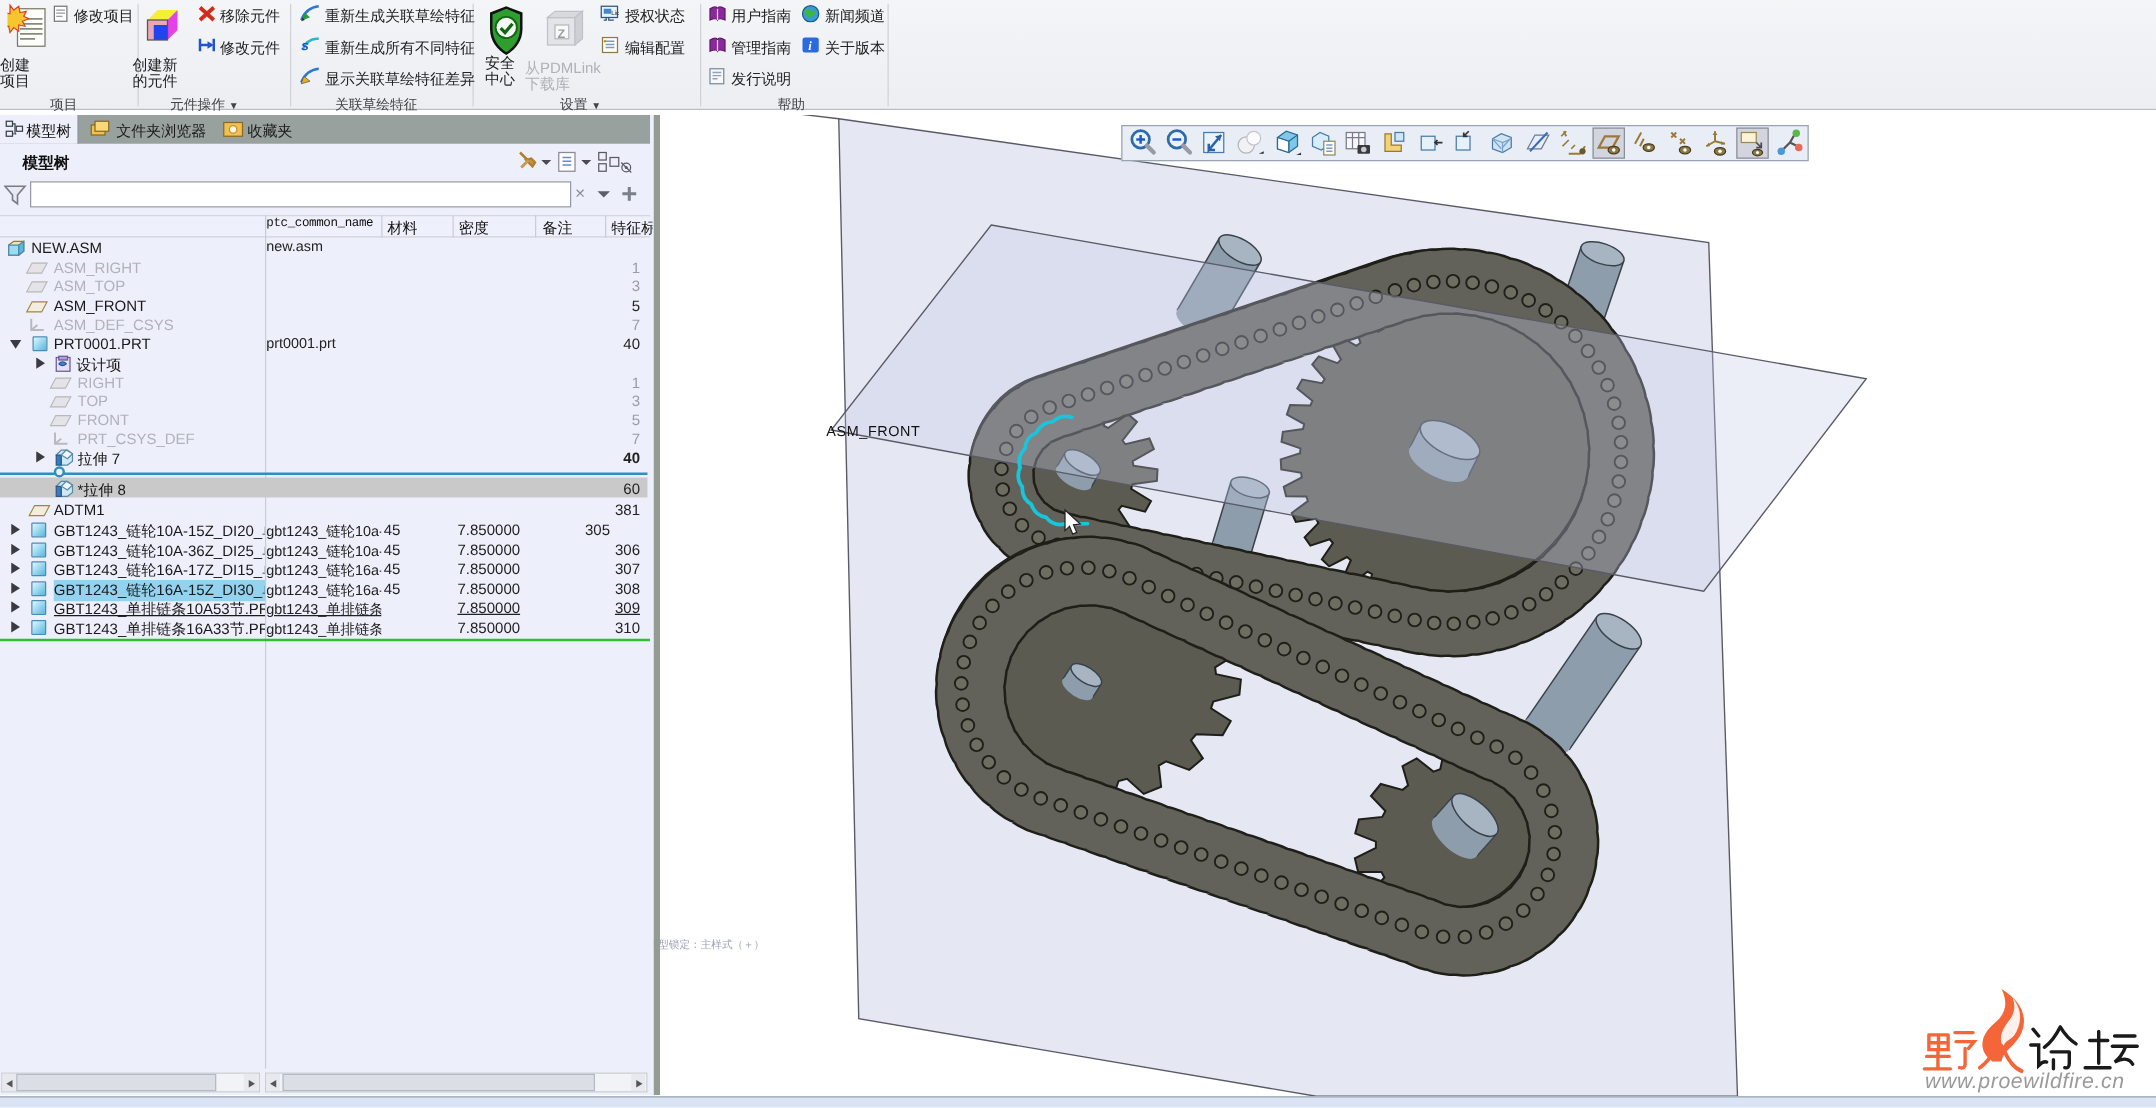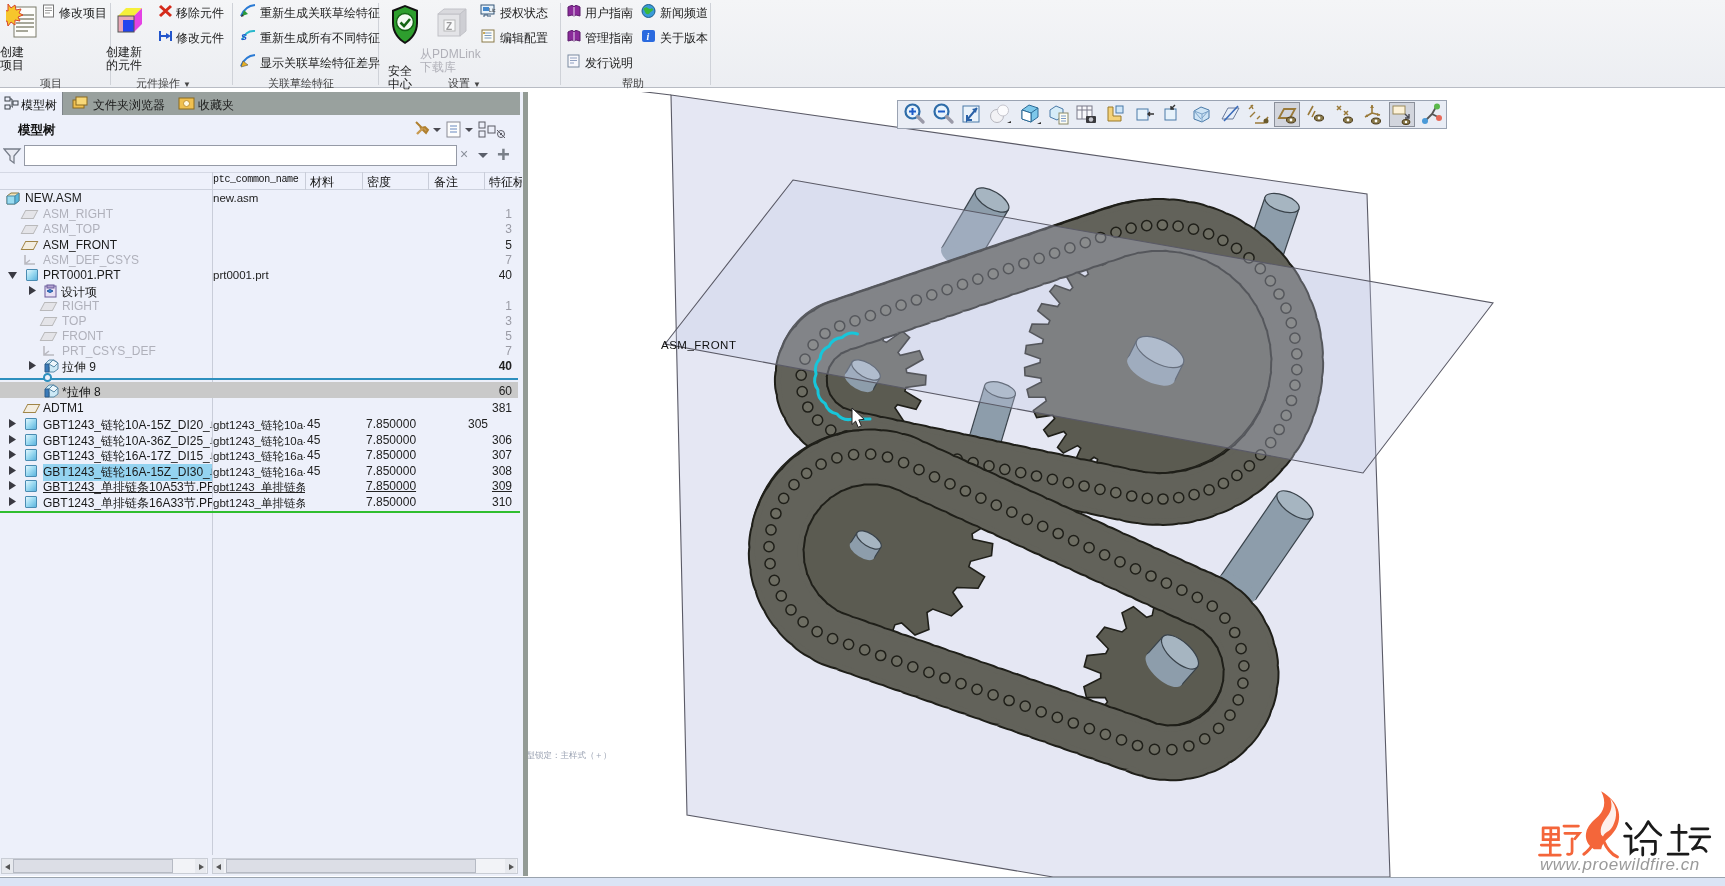--- a/index.html
+++ b/index.html
@@ -78,21 +78,21 @@
  <div class="rtxt" style="left:260px;top:55px">显示关联草绘特征差异</div>
  <div class="rlabel" style="left:268px">关联草绘特征</div>
 
  <svg class="abs" style="left:388px;top:3px" width="34" height="44">
    <path d="M17 2 L30 7 V20 C30 30 24 37 17 41 C10 37 4 30 4 20 V7 Z" fill="#111"></path>
    <path d="M17 4 L28 8.5 V20 C28 28.5 23 35 17 38.8 C11 35 6 28.5 6 20 V8.5 Z" fill="#2e9e2e"></path>
    <circle cx="17" cy="19" r="8.5" fill="#fff" opacity=".95"></circle>
    <circle cx="17" cy="19" r="8.5" fill="none" stroke="#136413" stroke-width="1.5"></circle>
    <path d="M12.5 19.5 l3.5 3.5 6-7" stroke="#136413" stroke-width="2.6" fill="none"></path>
  </svg>
- <div class="rbig" style="left:388px;top:65px;width:34px">安全<br>中心</div>
+ <div class="rbig" style="left:388px;top:44px;width:34px">安全<br>中心</div>
  <svg class="abs" style="left:432px;top:6px" width="40" height="38" opacity=".55">
    <rect x="6" y="8" width="22" height="22" fill="#d8d8dc" stroke="#9a9aa2"></rect>
    <path d="M6 8 l6-5 h22 l-6 5z" fill="#c4c4ca" stroke="#9a9aa2"></path>
    <path d="M28 8 l6-5 v22 l-6 5z" fill="#b2b2ba" stroke="#9a9aa2"></path>
    <rect x="12" y="14" width="11" height="11" fill="#fff" stroke="#888"></rect>
       <text x="14" y="24" font-size="10" fill="#555" font-weight="bold">Z</text>
    <path d="M30 2 l6 6 M36 2 l-6 6" stroke="#aaa" stroke-width="0"></path>
  </svg>
  <div class="rbig" style="left:420px;top:48px;width:62px;color:#b0b0b8">从PDMLink<br>下载库</div>
  <svg class="abs" style="left:480px;top:4px" width="16" height="14">
@@ -598,21 +598,21 @@
 <div class="abs" style="left:62px;top:252px;font-size:12px;color:#b0b1bb;white-space:nowrap;max-width:150px;overflow:hidden">PRT_CSYS_DEF</div>
 <div class="num" style="left:472px;top:252px;color:#9a9ba5;font-weight:normal;">7</div>
 <svg class="abs" style="left:28px;top:269px" width="9" height="10">
       <path d="M1 0 l7 4.5 -7 4.5z" fill="#3a3a42"></path>
     </svg>
 <svg class="abs" style="left:44px;top:267px" width="15" height="14">
       <path d="M1 5 l4-4 h5 l4 3 v6 l-4 3 H5 v-5z" fill="#cde9f6" stroke="#5a8aa8"></path>
       <path d="M1 5 h4 v8 l-4 0z" fill="#3a7ab8" stroke="#2a5a88"></path>
       <path d="M5 5 l4-4 5 3 -4 4z" fill="#eef7fc" stroke="#5a8aa8"></path>
     </svg>
-<div class="abs" style="left:62px;top:267px;font-size:12px;color:#1a1a1a;white-space:nowrap;max-width:150px;overflow:hidden">拉伸 9</div>
+<div class="abs" style="left:62px;top:267px;font-size:12px;color:#1a1a1a;white-space:nowrap;max-width:150px;overflow:hidden">拉伸 7</div>
 <div class="num" style="left:472px;top:267px;color:#222;font-weight:bold;">40</div>
 <div class="abs" style="left:0;top:290px;width:518px;height:16px;background:#c9c9c9"></div>
 <svg class="abs" style="left:44px;top:292px" width="15" height="14">
       <path d="M1 5 l4-4 h5 l4 3 v6 l-4 3 H5 v-5z" fill="#cde9f6" stroke="#5a8aa8"></path>
       <path d="M1 5 h4 v8 l-4 0z" fill="#3a7ab8" stroke="#2a5a88"></path>
       <path d="M5 5 l4-4 5 3 -4 4z" fill="#eef7fc" stroke="#5a8aa8"></path>
     </svg>
 <div class="abs" style="left:62px;top:292px;font-size:12px;color:#1a1a1a;white-space:nowrap;max-width:150px;overflow:hidden">*拉伸 8</div>
 <div class="num" style="left:472px;top:292px;color:#222;font-weight:normal;">60</div>
 <div class="plic" style="left:25px;top:312px"></div>

